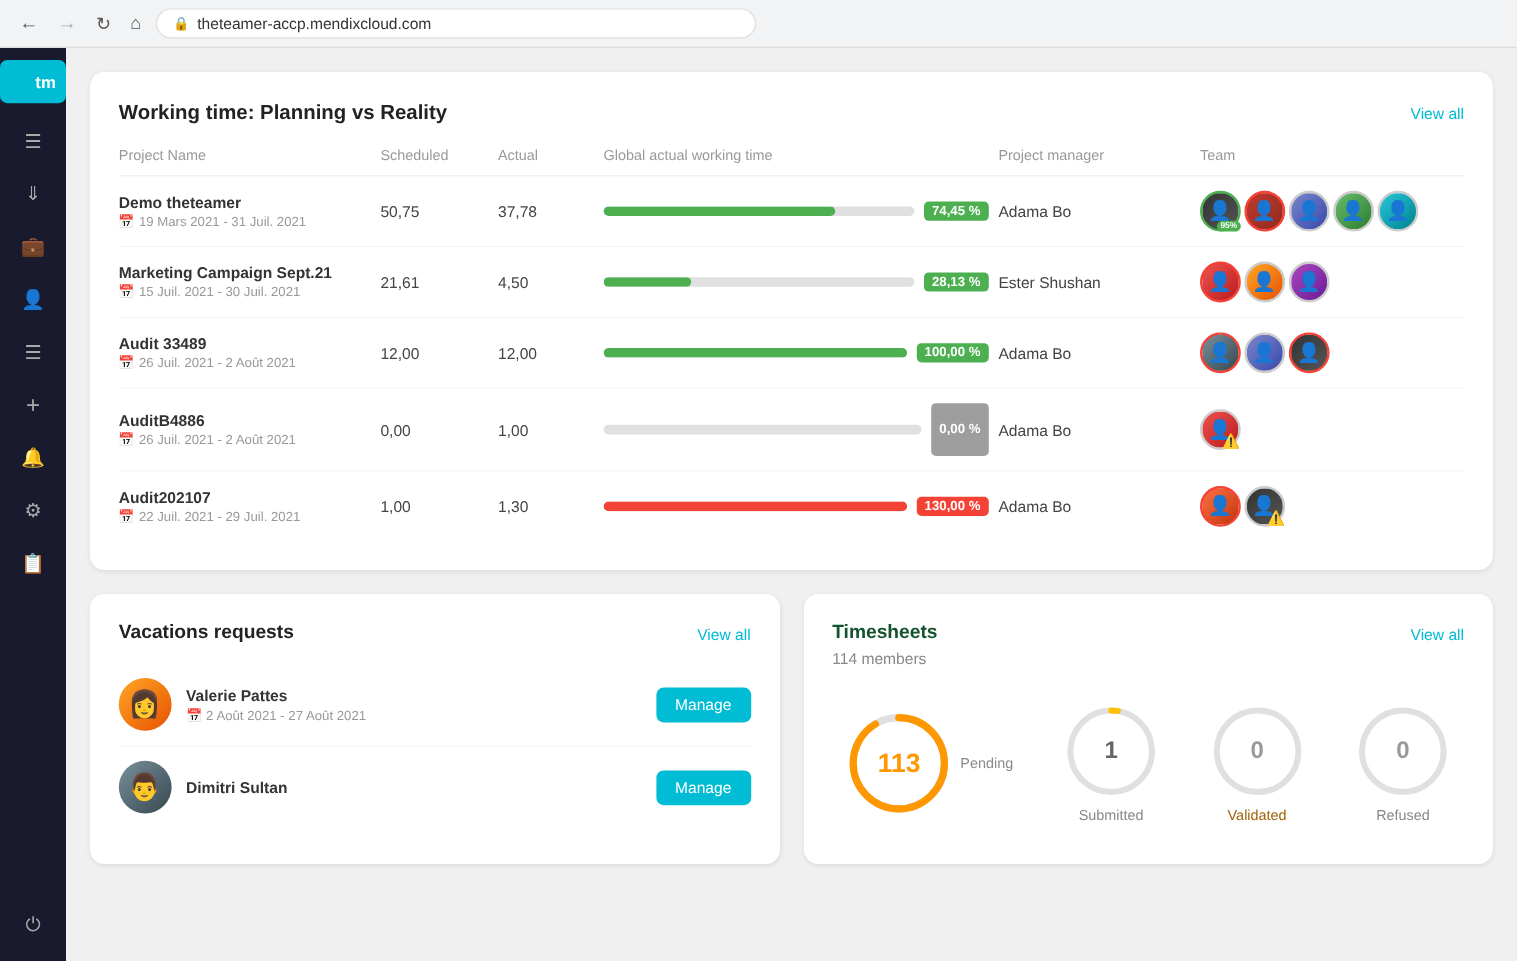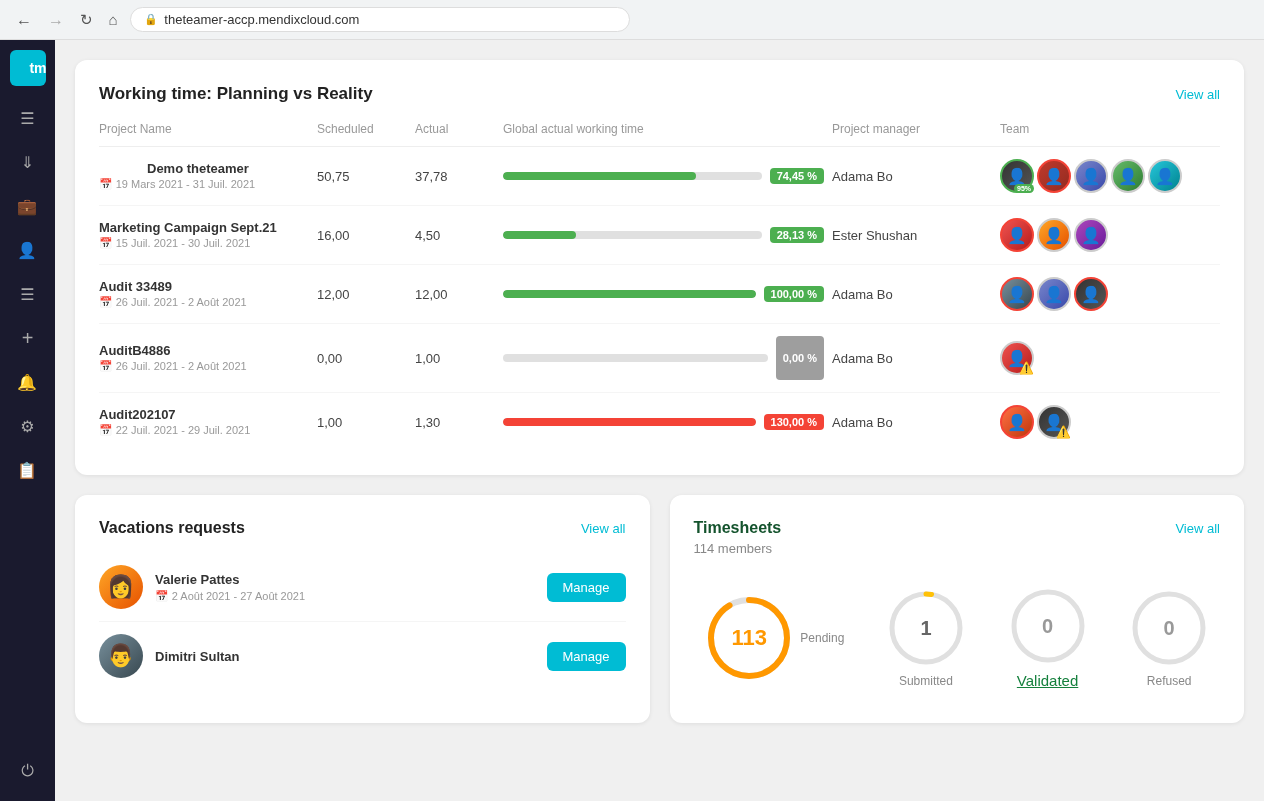--- a/index.html
+++ b/index.html
@@ -15,21 +15,21 @@
   <button style="background:none;border:none;cursor:pointer;color:#555;font-size:15px;padding:4px;">⌂</button>
   <div style="background:#fff;border:1px solid #ddd;border-radius:20px;padding:4px 14px;font-size:13px;color:#333;display:flex;align-items:center;gap:6px;flex:1;max-width:500px;">
     <span style="color:#555;font-size:11px;">🔒</span>
     <span>theteamer-accp.mendixcloud.com</span>
   </div>
 </div>
 
 <div style="display:flex;width:100%;height:801px;padding-top:40px;">
 
   <div style="width:55px;background:#1a1a2e;display:flex;flex-direction:column;align-items:center;padding:10px 0;gap:4px;flex-shrink:0;">
-    <div style="width:36px;height:36px;background:#00bcd4;border-radius:6px;display:flex;align-items:center;justify-content:center;color:#fff;font-weight:bold;font-size:14px;margin-bottom:8px;padding-left:21px;">tm</div>
+    <div style="width:55px;height:36px;background:#00bcd4;border-radius:6px;display:flex;align-items:center;justify-content:center;color:#fff;font-weight:bold;font-size:14px;margin-bottom:8px;padding-left:21px;">tm</div>
     <div style="width:40px;height:40px;display:flex;align-items:center;justify-content:center;border-radius:6px;cursor:pointer;color:#aaa;font-size:16px;">☰</div>
     <div style="width:40px;height:40px;display:flex;align-items:center;justify-content:center;border-radius:6px;cursor:pointer;color:#aaa;font-size:16px;">⇓</div>
     <div style="width:40px;height:40px;display:flex;align-items:center;justify-content:center;border-radius:6px;cursor:pointer;color:#aaa;font-size:16px;">💼</div>
     <div style="width:40px;height:40px;display:flex;align-items:center;justify-content:center;border-radius:6px;cursor:pointer;color:#aaa;font-size:16px;">👤</div>
     <div style="width:40px;height:40px;display:flex;align-items:center;justify-content:center;border-radius:6px;cursor:pointer;color:#aaa;font-size:16px;">☰</div>
     <div style="width:40px;height:40px;display:flex;align-items:center;justify-content:center;border-radius:6px;cursor:pointer;color:#aaa;font-size:20px;">+</div>
     <div style="width:40px;height:40px;display:flex;align-items:center;justify-content:center;border-radius:6px;cursor:pointer;color:#aaa;font-size:16px;">🔔</div>
     <div style="width:40px;height:40px;display:flex;align-items:center;justify-content:center;border-radius:6px;cursor:pointer;color:#aaa;font-size:16px;">⚙</div>
     <div style="width:40px;height:40px;display:flex;align-items:center;justify-content:center;border-radius:6px;cursor:pointer;color:#aaa;font-size:16px;">📋</div>
     <div style="flex:1;"></div>
@@ -48,21 +48,21 @@
         <span>Project Name</span>
         <span>Scheduled</span>
         <span>Actual</span>
         <span>Global actual working time</span>
         <span>Project manager</span>
         <span>Team</span>
       </div>
 
       <div style="display:grid;grid-template-columns:210px 90px 80px 1fr 160px 220px;gap:8px;padding:12px 0;border-bottom:1px solid #f5f5f5;align-items:center;">
         <div>
-          <div style="font-weight:600;font-size:13px;color:#333;margin-left:48px;">Demo theteamer</div>
+          <div style="font-weight:600;font-size:13px;color:#333;">Demo theteamer</div>
           <div style="font-size:11px;color:#999;margin-top:2px;">📅 19 Mars 2021 - 31 Juil. 2021</div>
         </div>
         <span style="font-size:13px;color:#444;">50,75</span>
         <span style="font-size:13px;color:#444;">37,78</span>
         <div style="display:flex;align-items:center;gap:8px;">
           <div style="flex:1;height:8px;background:#e0e0e0;border-radius:4px;overflow:hidden;">
               <div style="width:74.45%;height:100%;background:#4caf50;border-radius:4px;"></div>
             </div>
           <span style="background:#4caf50;color:#fff;padding:2px 7px;border-radius:4px;font-size:11px;font-weight:600;">74,45 %</span>
         </div>
@@ -85,21 +85,21 @@
               <span style="font-size:16px;">👤</span>
             </div>
         </div>
       </div>
 
       <div style="display:grid;grid-template-columns:210px 90px 80px 1fr 160px 220px;gap:8px;padding:12px 0;border-bottom:1px solid #f5f5f5;align-items:center;">
         <div>
           <div style="font-weight:600;font-size:13px;color:#333;">Marketing Campaign Sept.21</div>
           <div style="font-size:11px;color:#999;margin-top:2px;">📅 15 Juil. 2021 - 30 Juil. 2021</div>
         </div>
-        <span style="font-size:13px;color:#444;">16,00</span>
+        <span style="font-size:13px;color:#444;">21,61</span>
         <span style="font-size:13px;color:#444;">4,50</span>
         <div style="display:flex;align-items:center;gap:8px;">
           <div style="flex:1;height:8px;background:#e0e0e0;border-radius:4px;overflow:hidden;">
               <div style="width:28.13%;height:100%;background:#4caf50;border-radius:4px;"></div>
             </div>
           <span style="background:#4caf50;color:#fff;padding:2px 7px;border-radius:4px;font-size:11px;font-weight:600;">28,13 %</span>
         </div>
         <span style="font-size:13px;color:#444;">Ester Shushan</span>
         <div style="display:flex;gap:3px;align-items:center;">
           <div style="width:34px;height:34px;border-radius:50%;border:2px solid #f44336;background:linear-gradient(135deg,#ef5350,#b71c1c);display:flex;align-items:center;justify-content:center;">
@@ -252,21 +252,21 @@
 
           <div style="display:flex;flex-direction:column;align-items:center;gap:6px;">
             <div style="position:relative;width:80px;height:80px;">
               <svg width="80" height="80" viewBox="0 0 80 80" style="transform:rotate(-90deg);">
                 <circle cx="40" cy="40" r="34" fill="none" stroke="#e0e0e0" stroke-width="5"></circle>
               </svg>
               <div style="position:absolute;top:50%;left:50%;transform:translate(-50%,-50%);text-align:center;">
                 <div style="font-size:20px;font-weight:700;color:#999;">0</div>
               </div>
             </div>
-            <span style="font-size:15px;color:#15803d;text-decoration:underline;">Validated</span>
+            <span style="font-size:12px;color:#a16207;">Validated</span>
           </div>
 
           <div style="display:flex;flex-direction:column;align-items:center;gap:6px;">
             <div style="position:relative;width:80px;height:80px;">
               <svg width="80" height="80" viewBox="0 0 80 80" style="transform:rotate(-90deg);">
                 <circle cx="40" cy="40" r="34" fill="none" stroke="#e0e0e0" stroke-width="5"></circle>
               </svg>
               <div style="position:absolute;top:50%;left:50%;transform:translate(-50%,-50%);text-align:center;">
                 <div style="font-size:20px;font-weight:700;color:#999;">0</div>
               </div>

